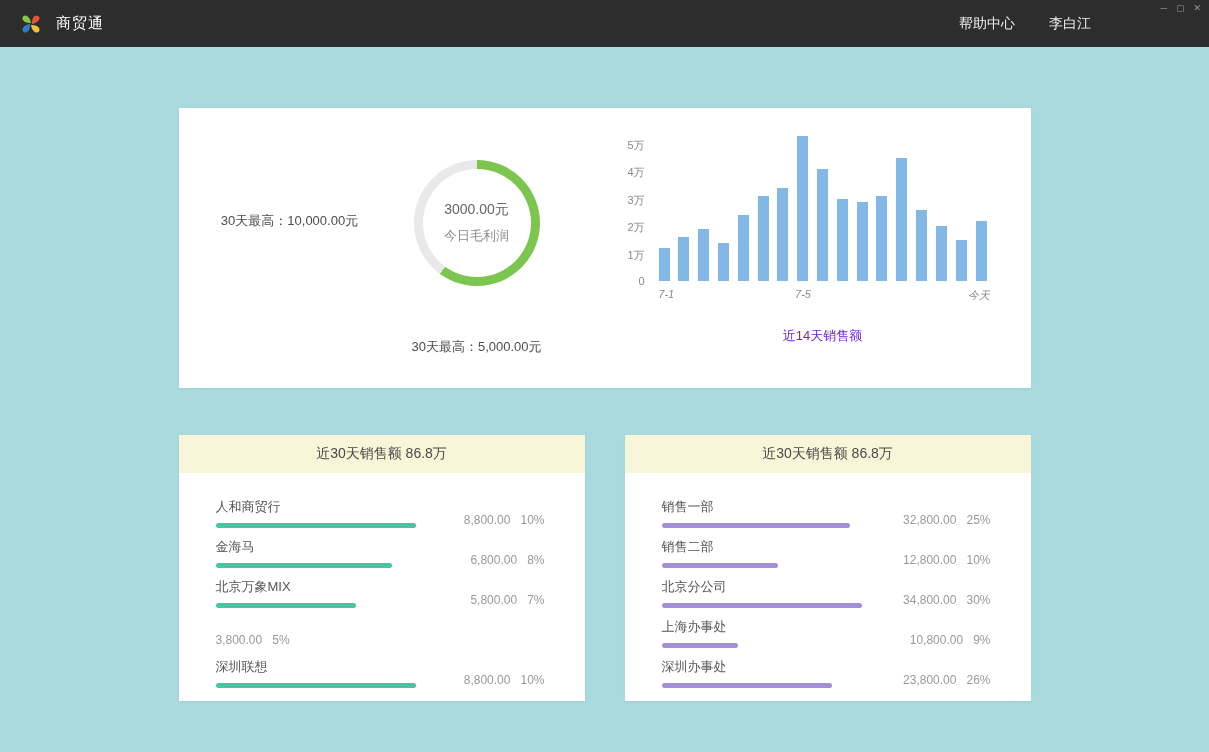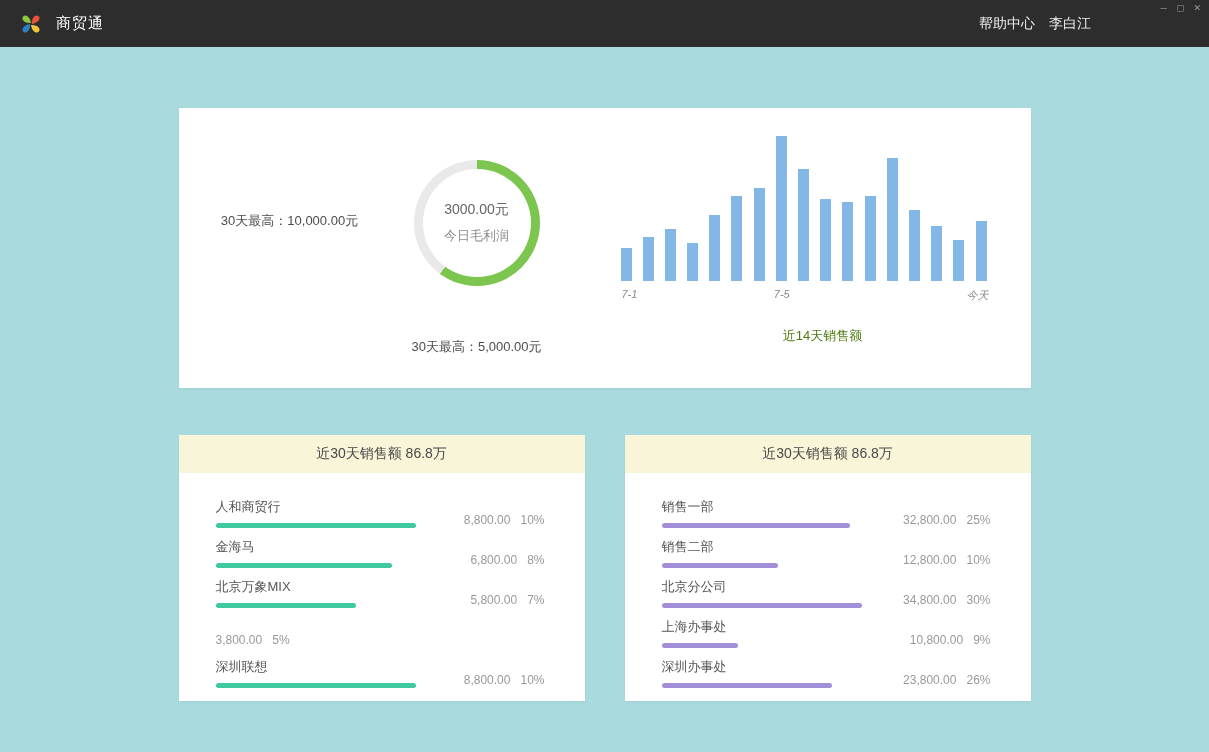--- a/index.html
+++ b/index.html
@@ -19,21 +19,21 @@
     padding: 0 18px;
     position: relative;
   }
   .logo { width: 26px; height: 26px; display: inline-flex; }
   .logo svg { display: block; }
   .app-title { color: #ffffff; font-size: 15px; margin-left: 12px; letter-spacing: 1px; }
   .titlebar-menu {
     margin-left: auto;
     margin-right: 100px;
     display: flex;
-    gap: 14px;
+    gap: 34px;
     color: #ededed;
     font-size: 14px;
   }
   .titlebar-menu span { cursor: pointer; }
   .win-controls {
     position: absolute;
     top: 2px;
     right: 8px;
     display: flex;
     gap: 9px;
@@ -63,21 +63,21 @@
 
   .chart-col { flex: 1; padding: 36px 42px 0 66px; }
   .chart-area { display: flex; }
   .y-axis { width: 38px; position: relative; height: 137px; font-size: 11px; color: #8a8a8a; }
   .y-axis span { position: absolute; right: 12px; }
   .plot-wrap { flex: 1; position: relative; }
   .plot { height: 137px; display: flex; align-items: flex-end; justify-content: space-between; padding: 0 2px; }
   .bar { width: 11px; }
   .x-axis { position: relative; height: 20px; font-size: 11px; color: #8a8a8a; font-style: italic; }
   .x-axis span { position: absolute; top: 7px; transform: translateX(-50%); white-space: nowrap; }
-  .chart-title { margin-left: 38px; text-align: center; font-size: 13px; color: #4d7c0f; margin-top: 26px; }
+  .chart-title { margin-left: 38px; text-align: center; font-size: 13px; color: #6d28d9; margin-top: 26px; }
 
   
   .bottom-row { display: flex; gap: 40px; margin-top: 47px; }
   .rank-card { width: 406px; height: 266px; }
   .rank-header {
     height: 38px;
     background: #f8f5d8;
     display: flex; align-items: center; justify-content: center;
     font-size: 14px; color: #4a4a4a;
   }
@@ -128,20 +128,28 @@
           <div class="donut-hole">
             <div class="donut-value">3000.00元</div>
             <div class="donut-caption">今日毛利润</div>
           </div>
         </div>
         <div class="donut-footer">30天最高：5,000.00元</div>
       </div>
 
       <div class="chart-col">
         <div class="chart-area">
+          <div class="y-axis">
+              <span style="top: -6px;">5万</span>
+              <span style="top: 21.4px;">4万</span>
+              <span style="top: 48.8px;">3万</span>
+              <span style="top: 76.2px;">2万</span>
+              <span style="top: 103.6px;">1万</span>
+              <span style="top: 131px;">0</span>
+            </div>
           <div class="plot-wrap">
             <div class="plot">
                 <div class="bar" style="background: rgb(130, 183, 230); height: 32.88px;"></div>
                 <div class="bar" style="background: rgb(130, 183, 230); height: 43.84px;"></div>
                 <div class="bar" style="background: rgb(130, 183, 230); height: 52.06px;"></div>
                 <div class="bar" style="background: rgb(130, 183, 230); height: 38.36px;"></div>
                 <div class="bar" style="background: rgb(130, 183, 230); height: 65.76px;"></div>
                 <div class="bar" style="background: rgb(130, 183, 230); height: 84.94px;"></div>
                 <div class="bar" style="background: rgb(130, 183, 230); height: 93.16px;"></div>
                 <div class="bar" style="background: rgb(130, 183, 230); height: 145.22px;"></div>

